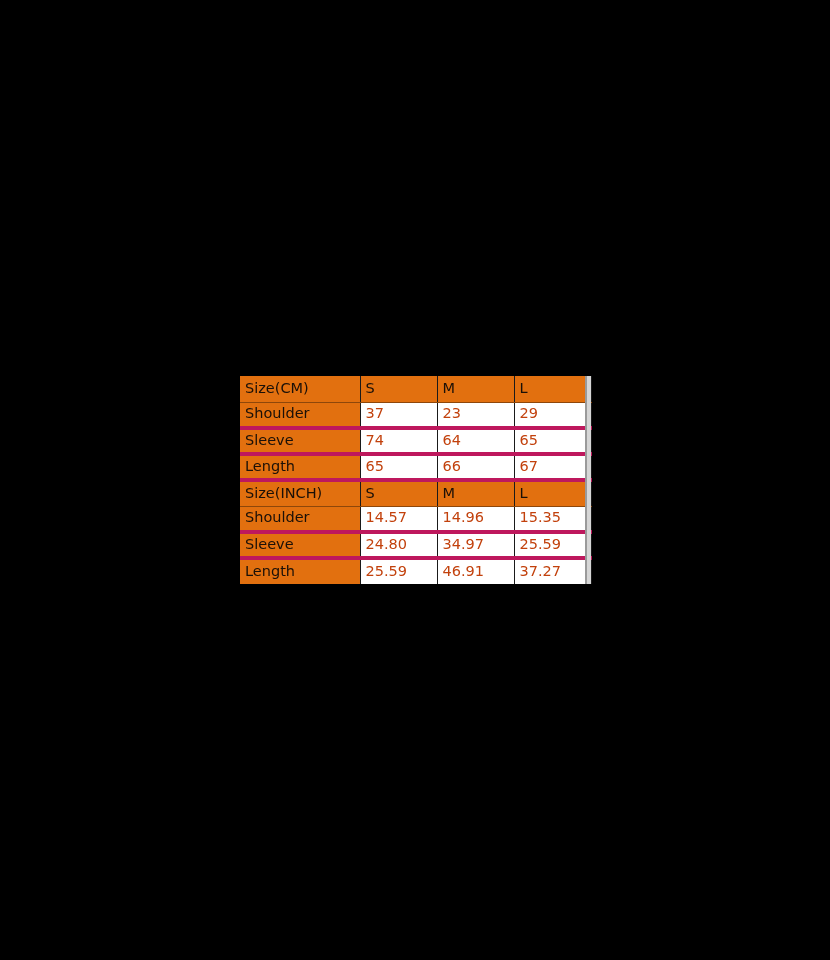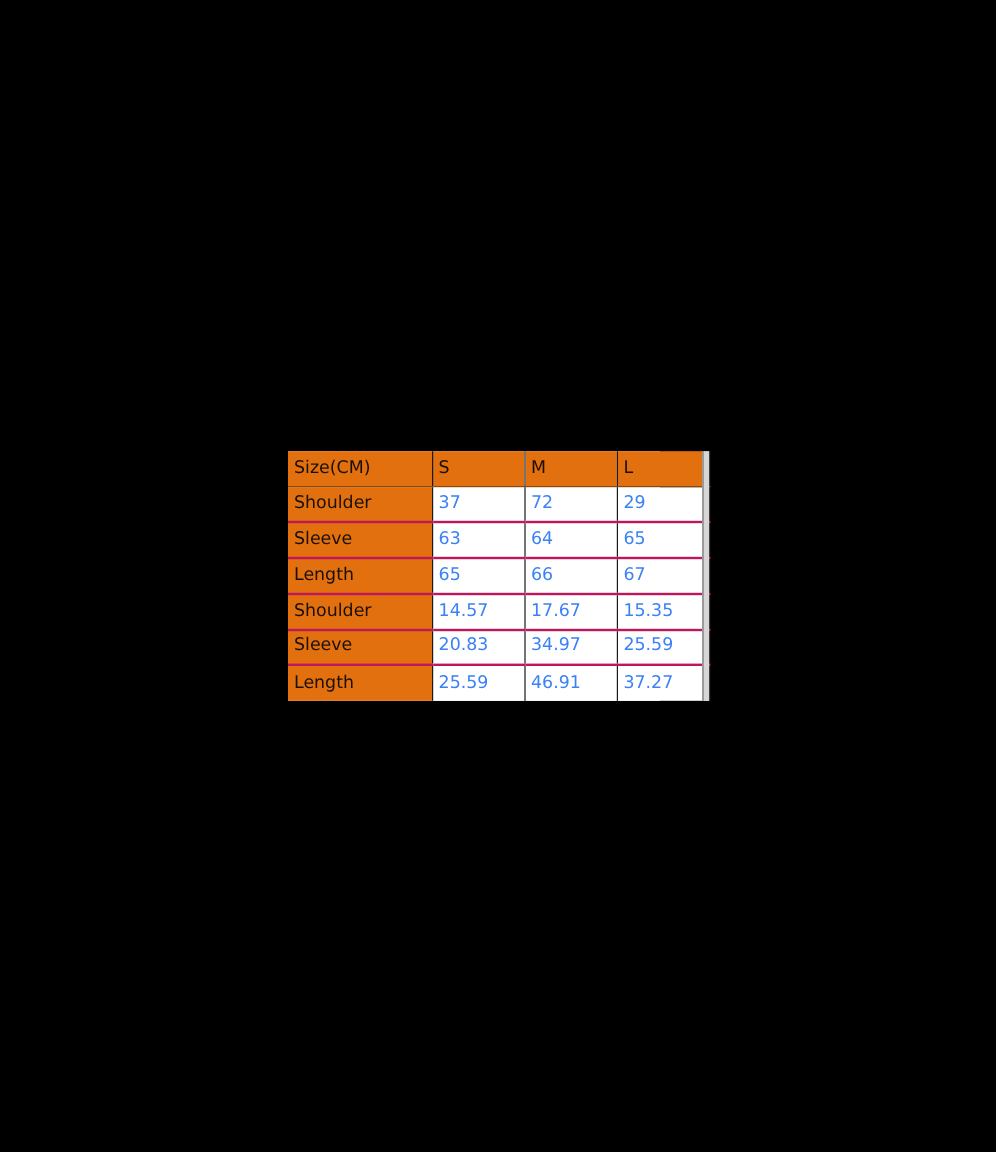--- a/index.html
+++ b/index.html
@@ -45,31 +45,31 @@
     line-height: 1.1;
   }
 
   table.size-table col.c-label { width: 120px; }
   table.size-table col.c-size  { width: 77px; }
 
   table.size-table td {
     height: 26px;
     padding: 0 0 0 5px;
     border-right: 1px solid #1a1a1a;
-    border-bottom: 2px solid #be185d;
+    border-bottom: 4px solid #be185d;
     box-sizing: border-box;
     vertical-align: middle;
     white-space: nowrap;
     overflow: hidden;
   }
 
   
   td.data {
     background: #ffffff;
-    color: #3b82f6;
+    color: #c2410c;
   }
 
   
   td.orange {
     background: #e2700f;
     color: #1a1008;
     border-bottom: 1px solid #b35a0b;
   }
 
   
@@ -99,49 +99,55 @@
       <tr class="header-row">
         <td class="orange">Size(CM)</td>
         <td class="orange">S</td>
         <td class="orange">M</td>
         <td class="orange last-col">L</td>
       </tr>
 
       <tr>
         <td class="orange">Shoulder</td>
         <td class="data">37</td>
-        <td class="data">72</td>
+        <td class="data">23</td>
         <td class="data last-col">29</td>
       </tr>
 
       <tr>
         <td class="orange">Sleeve</td>
-        <td class="data">63</td>
+        <td class="data">74</td>
         <td class="data">64</td>
         <td class="data last-col">65</td>
       </tr>
 
       <tr>
         <td class="orange">Length</td>
         <td class="data">65</td>
         <td class="data">66</td>
         <td class="data last-col">67</td>
       </tr>
 
+      <tr class="header-row">
+        <td class="orange">Size(INCH)</td>
+        <td class="orange">S</td>
+        <td class="orange">M</td>
+        <td class="orange last-col">L</td>
+      </tr>
 
       <tr>
         <td class="orange">Shoulder</td>
         <td class="data">14.57</td>
-        <td class="data">17.67</td>
+        <td class="data">14.96</td>
         <td class="data last-col">15.35</td>
       </tr>
 
       <tr>
         <td class="orange">Sleeve</td>
-        <td class="data">20.83</td>
+        <td class="data">24.80</td>
         <td class="data">34.97</td>
         <td class="data last-col">25.59</td>
       </tr>
 
       <tr class="last-row">
         <td class="orange">Length</td>
         <td class="data">25.59</td>
         <td class="data">46.91</td>
         <td class="data last-col">37.27</td>
       </tr>

